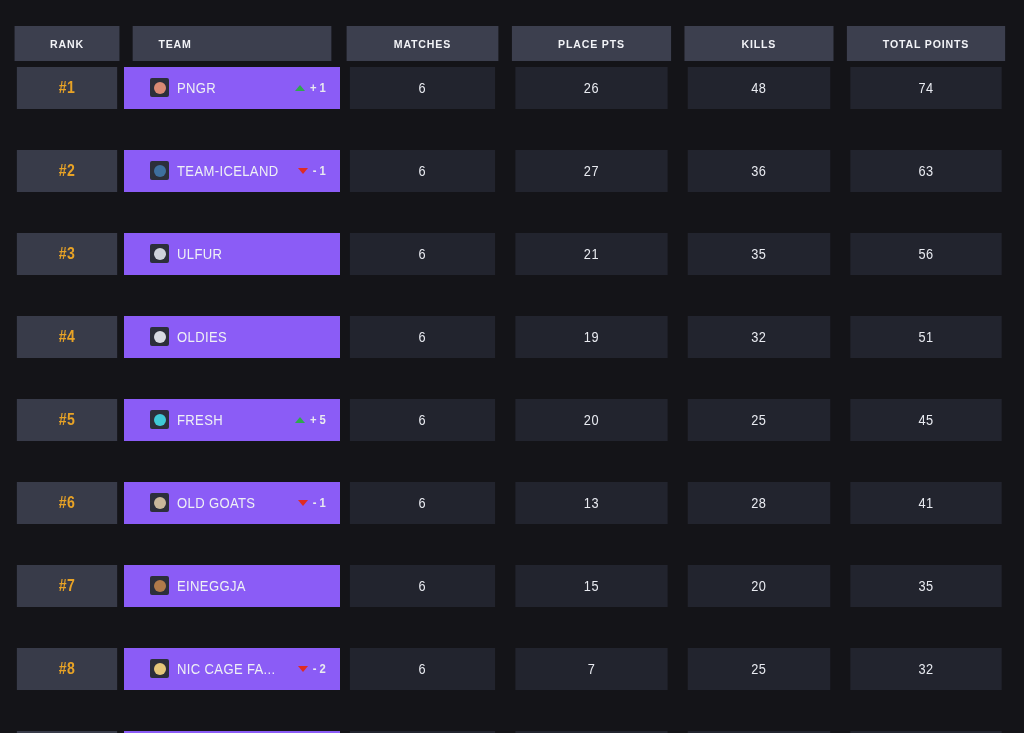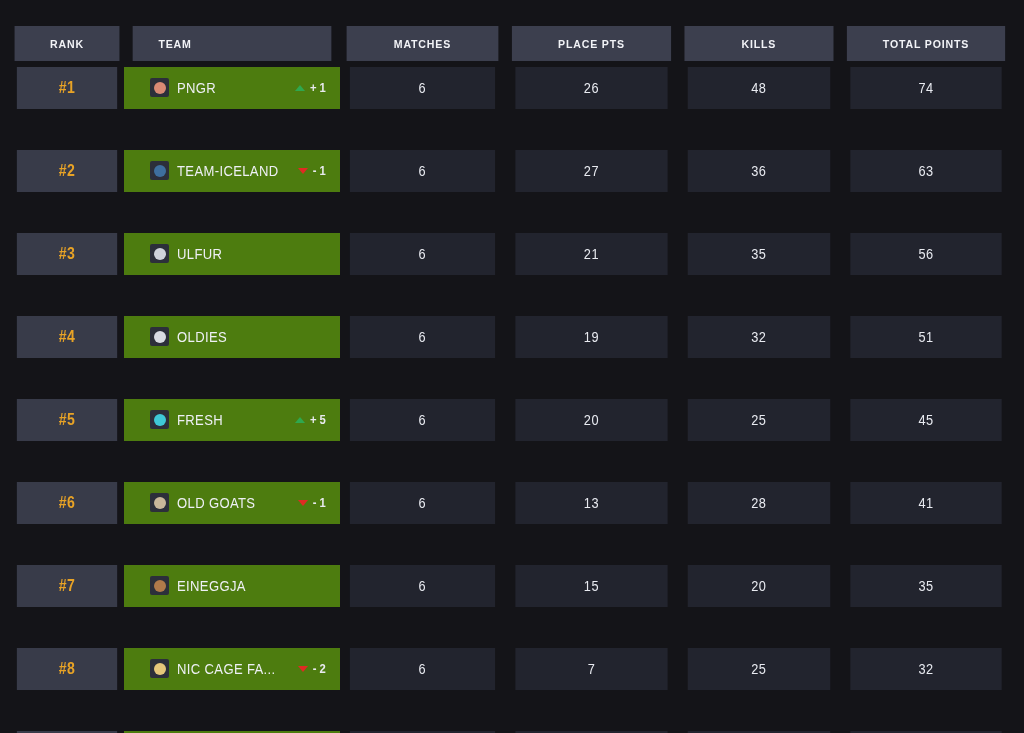--- a/index.html
+++ b/index.html
@@ -58,21 +58,21 @@
     color: #e8a326;
     font-size: 16px;
     font-weight: 700;
     text-align: center;
     font-family: "Liberation Sans Narrow", "Liberation Sans", sans-serif;
     letter-spacing: 0.5px;
     transform: scaleX(0.88);
   }
 
   .c-team {
-    background: #4d7c0f;
+    background: #8b5cf6;
     padding-left: 26px;
     padding-right: 10px;
   }
 
   .team-wrap {
     display: flex;
     align-items: center;
     gap: 8px;
     width: 100%;
   }

